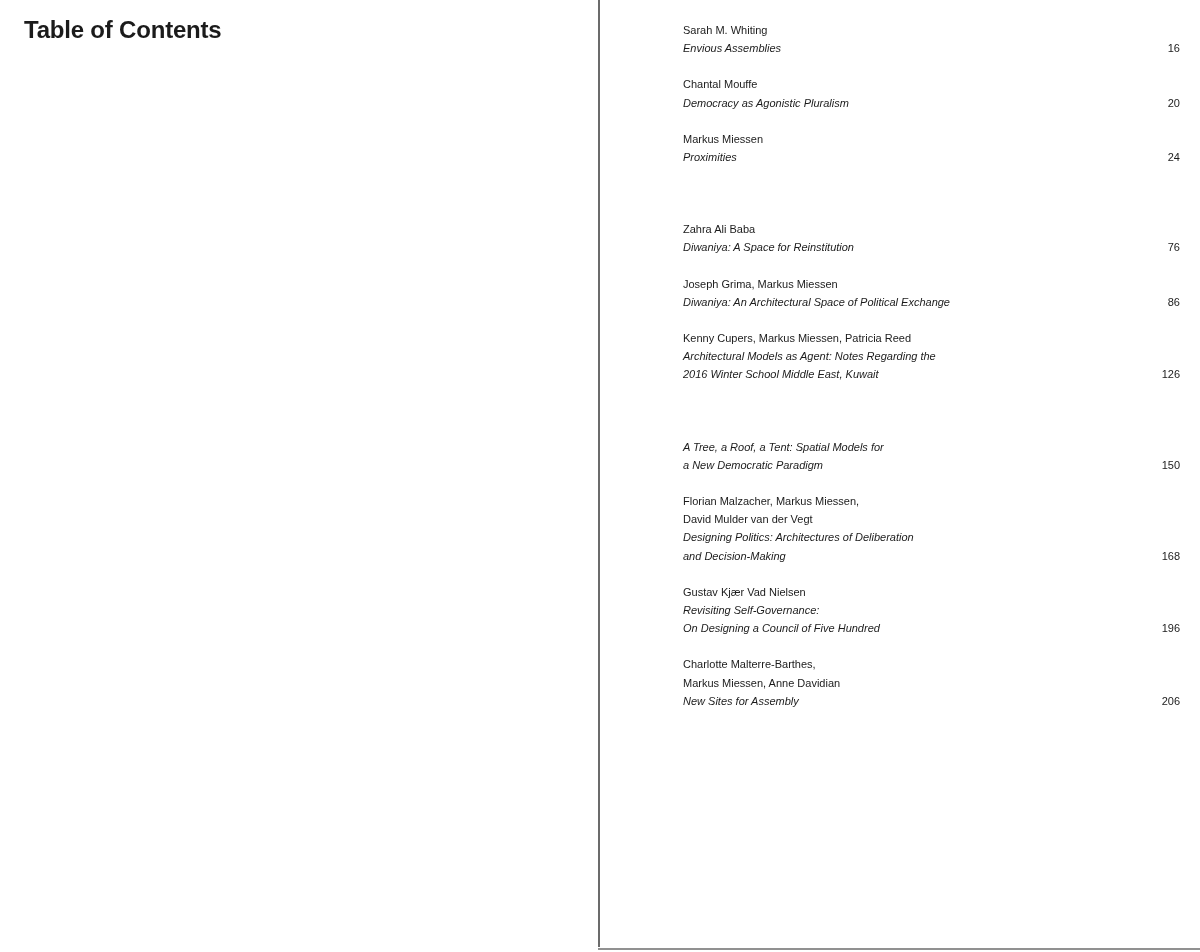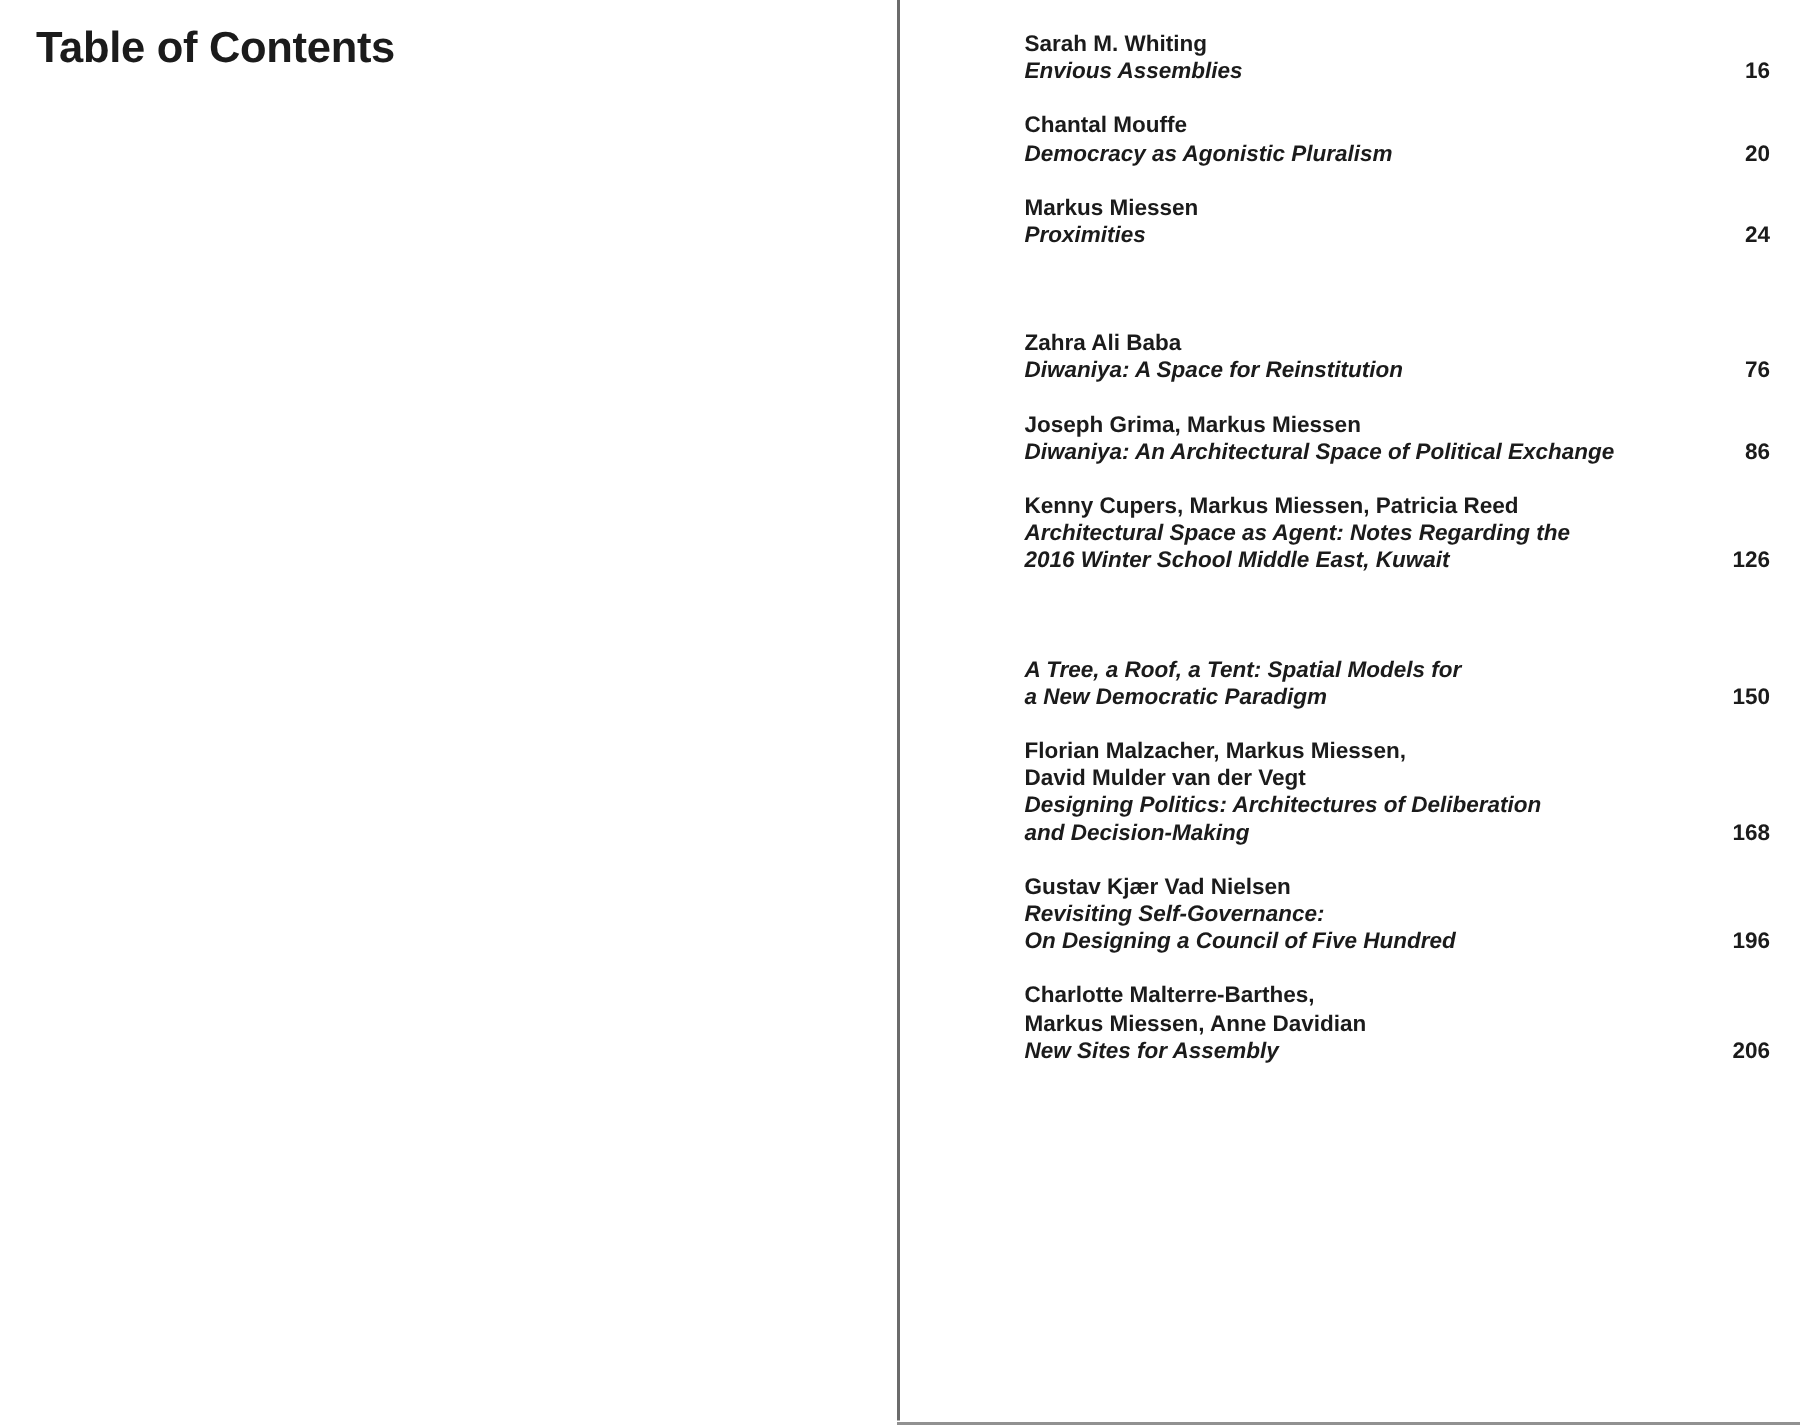--- a/index.html
+++ b/index.html
@@ -15,21 +15,21 @@
     position: relative;
     width: 1200px;
     height: 952px;
     background: #ffffff;
   }
   .page-title {
     position: absolute;
     left: 24px;
     top: 16px;
     margin: 0;
-    font-size: 29px;
+    font-size: 24px;
     font-weight: bold;
     letter-spacing: -0.2px;
     color: #1b1b1b;
   }
   .divider-vertical {
     position: absolute;
     left: 598px;
     top: 0;
     width: 2px;
     height: 947px;
@@ -42,22 +42,22 @@
     width: 602px;
     height: 2px;
     background: #919191;
   }
   .toc-column {
     position: absolute;
     left: 683px;
     top: 21px;
     width: 497px;
     color: #1b1b1b;
-    font-size: 15px;
-    font-weight: bold;
+    font-size: 11px;
+    font-weight: normal;
     line-height: 18.2px;
   }
   .group { margin-bottom: 54px; }
   .group:last-child { margin-bottom: 0; }
   .entry {
     position: relative;
     margin-bottom: 18px;
   }
   .entry .author {
     font-style: normal;
@@ -110,21 +110,21 @@
           <div class="title">Diwaniya: A Space for Reinstitution</div>
           <span class="pagenum">76</span>
         </div>
         <div class="entry">
           <div class="author">Joseph Grima, Markus Miessen</div>
           <div class="title">Diwaniya: An Architectural Space of Political Exchange</div>
           <span class="pagenum">86</span>
         </div>
         <div class="entry">
           <div class="author">Kenny Cupers, Markus Miessen, Patricia Reed</div>
-          <div class="title">Architectural Space as Agent: Notes Regarding the</div>
+          <div class="title">Architectural Models as Agent: Notes Regarding the</div>
           <div class="title">2016 Winter School Middle East, Kuwait</div>
           <span class="pagenum">126</span>
         </div>
       </div>
       <div class="group">
         <div class="entry">
           <div class="title">A Tree, a Roof, a Tent: Spatial Models for</div>
           <div class="title">a New Democratic Paradigm</div>
           <span class="pagenum">150</span>
         </div>

